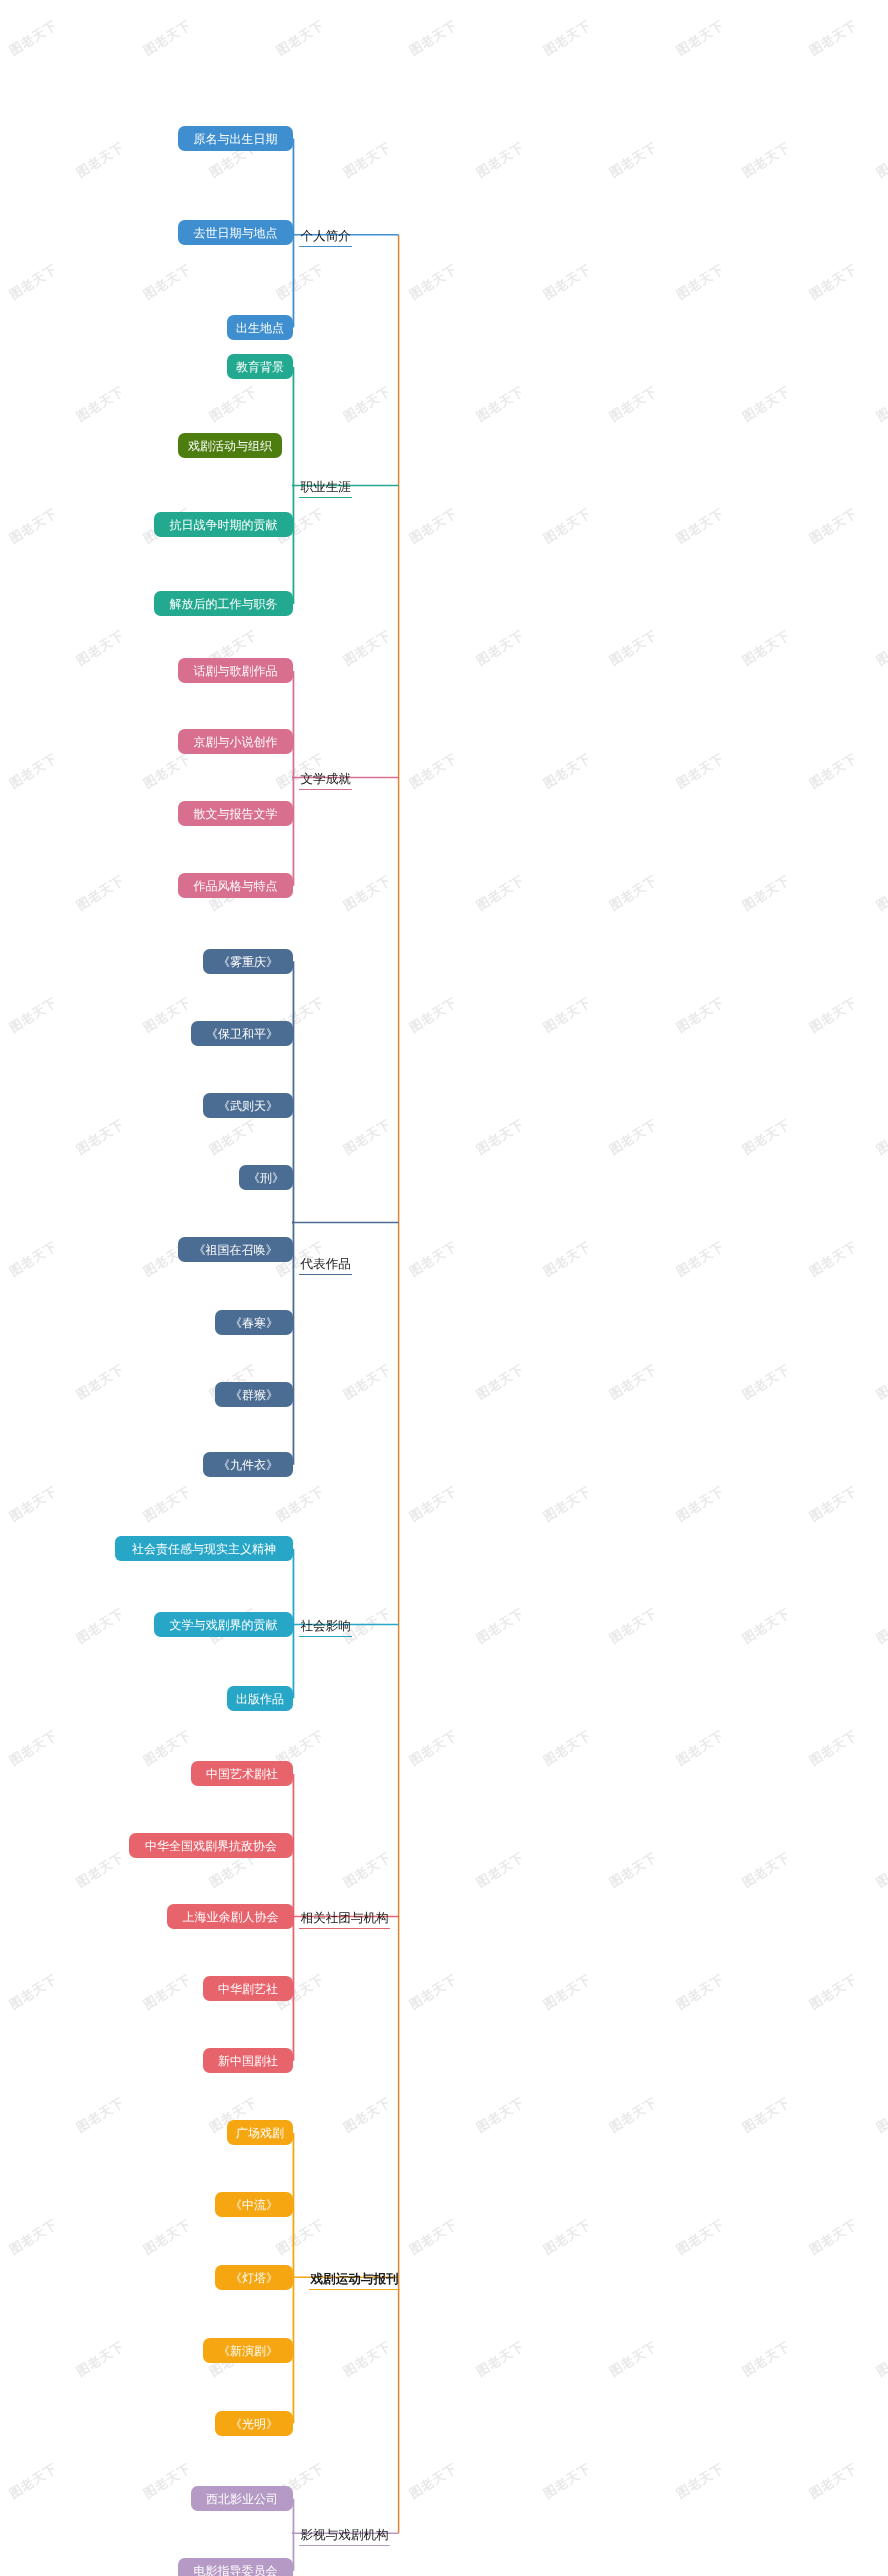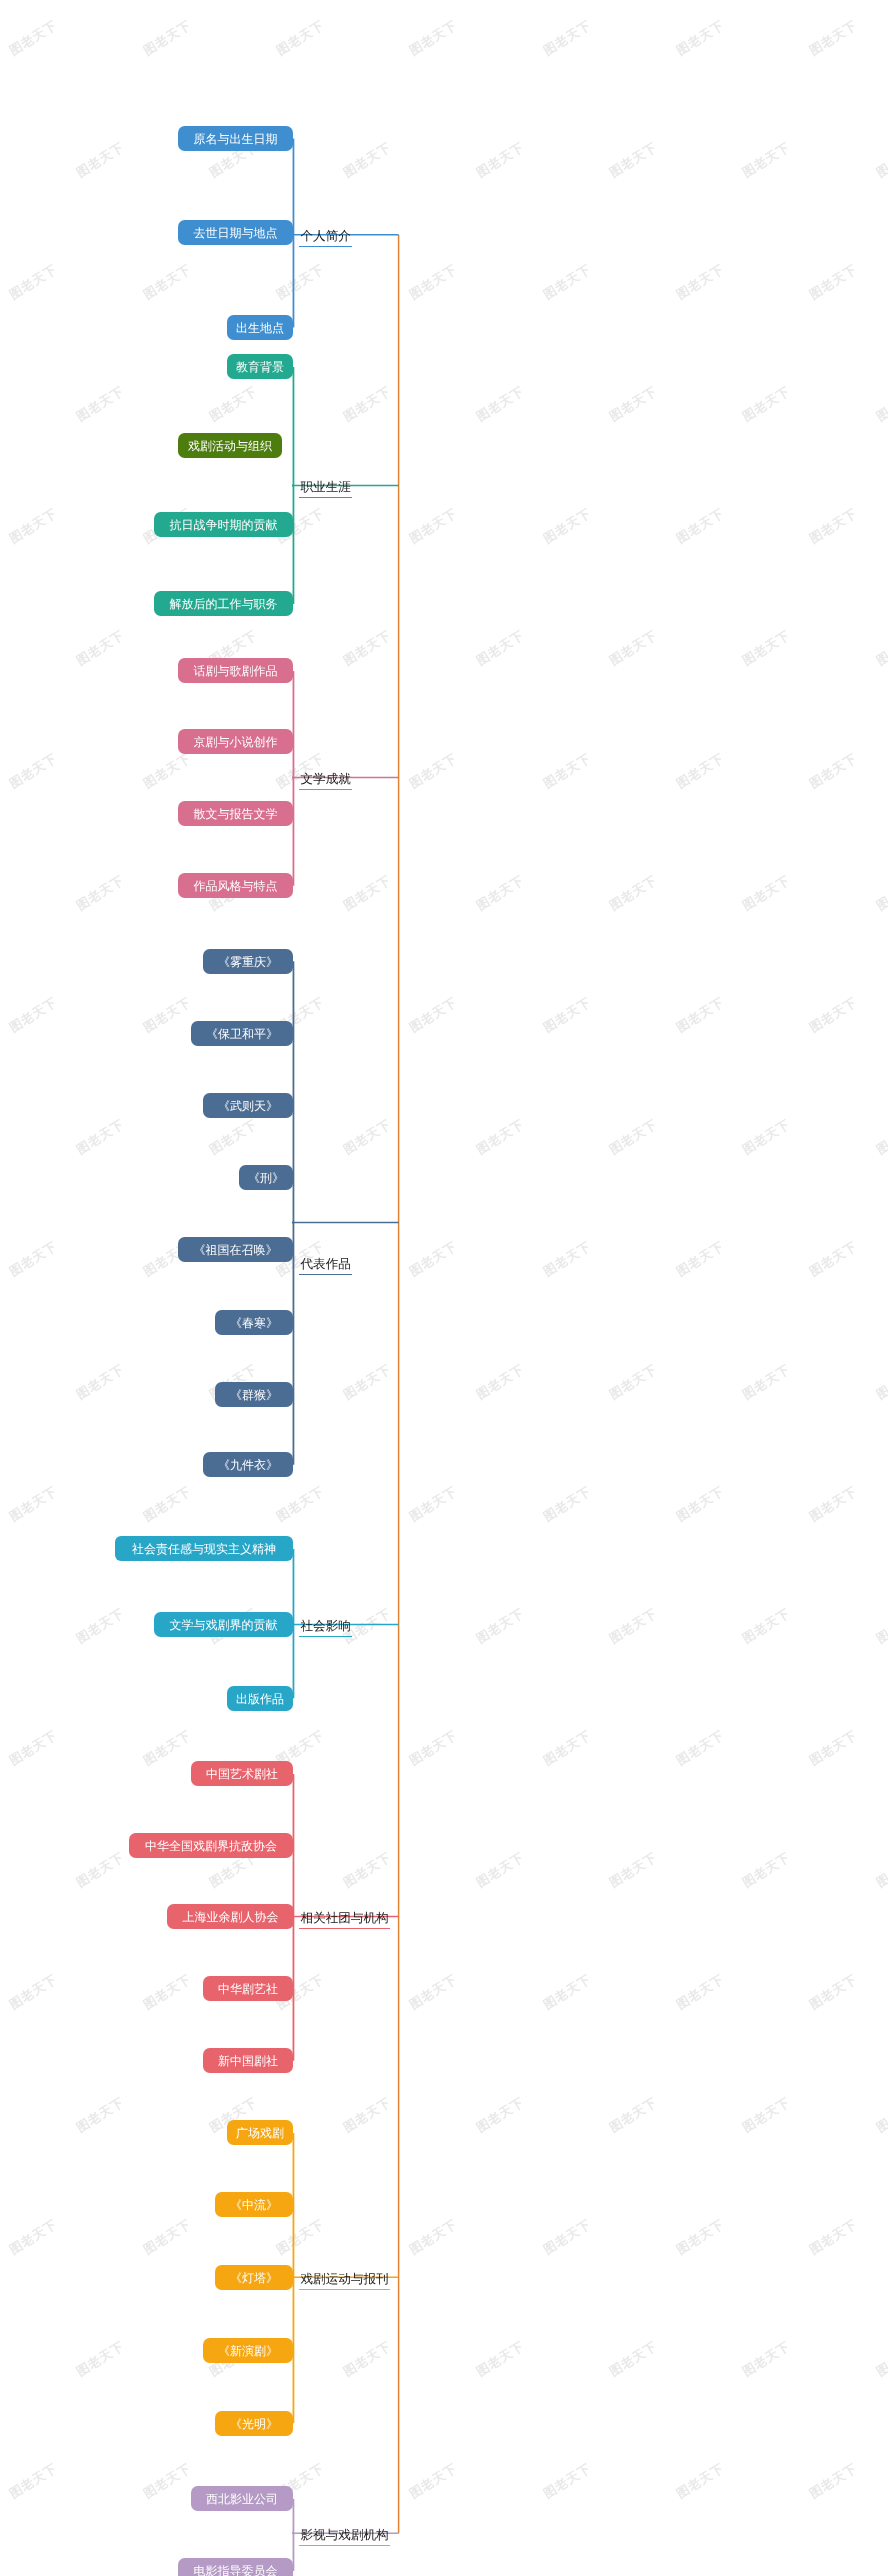--- a/index.html
+++ b/index.html
@@ -323,21 +323,21 @@
       <div class="branch" style="left: 299px; top: 1612px; border-bottom-color: rgb(39, 166, 200);">社会影响</div>
       <div class="leaf" style="left: 115px; top: 1536px; width: 178px; background: rgb(39, 166, 200); border-radius: 6px;">社会责任感与现实主义精神</div>
       <div class="leaf" style="left: 154px; top: 1612px; width: 139px; background: rgb(39, 166, 200);">文学与戏剧界的贡献</div>
       <div class="leaf" style="left: 227px; top: 1686px; width: 66px; background: rgb(39, 166, 200);">出版作品</div>
       <div class="branch" style="left: 299px; top: 1904px; border-bottom-color: rgb(232, 100, 109);">相关社团与机构</div>
       <div class="leaf" style="left: 191px; top: 1761px; width: 102px; background: rgb(232, 100, 109);">中国艺术剧社</div>
       <div class="leaf" style="left: 129px; top: 1833px; width: 164px; background: rgb(232, 100, 109);">中华全国戏剧界抗敌协会</div>
       <div class="leaf" style="left: 167px; top: 1904px; width: 127px; background: rgb(232, 100, 109);">上海业余剧人协会</div>
       <div class="leaf" style="left: 203px; top: 1976px; width: 90px; background: rgb(232, 100, 109);">中华剧艺社</div>
       <div class="leaf" style="left: 203px; top: 2048px; width: 90px; background: rgb(232, 100, 109);">新中国剧社</div>
-      <div class="branch" style="left: 299px; top: 2265px; border-bottom-color: rgb(245, 166, 17);">戏剧运动与报刊</div>
+      <div class="branch" style="left: 309px; top: 2265px; border-bottom-color: rgb(245, 166, 17); font-weight: bold;">戏剧运动与报刊</div>
       <div class="leaf" style="left: 227px; top: 2120px; width: 66px; background: rgb(245, 166, 17);">广场戏剧</div>
       <div class="leaf" style="left: 215px; top: 2192px; width: 78px; background: rgb(245, 166, 17);">《中流》</div>
       <div class="leaf" style="left: 215px; top: 2265px; width: 78px; background: rgb(245, 166, 17);">《灯塔》</div>
       <div class="leaf" style="left: 203px; top: 2338px; width: 90px; background: rgb(245, 166, 17);">《新演剧》</div>
       <div class="leaf" style="left: 215px; top: 2411px; width: 78px; background: rgb(245, 166, 17);">《光明》</div>
       <div class="branch" style="left: 299px; top: 2521px; border-bottom-color: rgb(180, 154, 196);">影视与戏剧机构</div>
       <div class="leaf" style="left: 191px; top: 2486px; width: 102px; background: rgb(180, 154, 196);">西北影业公司</div>
       <div class="leaf" style="left: 178px; top: 2558px; width: 115px; background: rgb(180, 154, 196);">电影指导委员会</div>
     </div>
 

